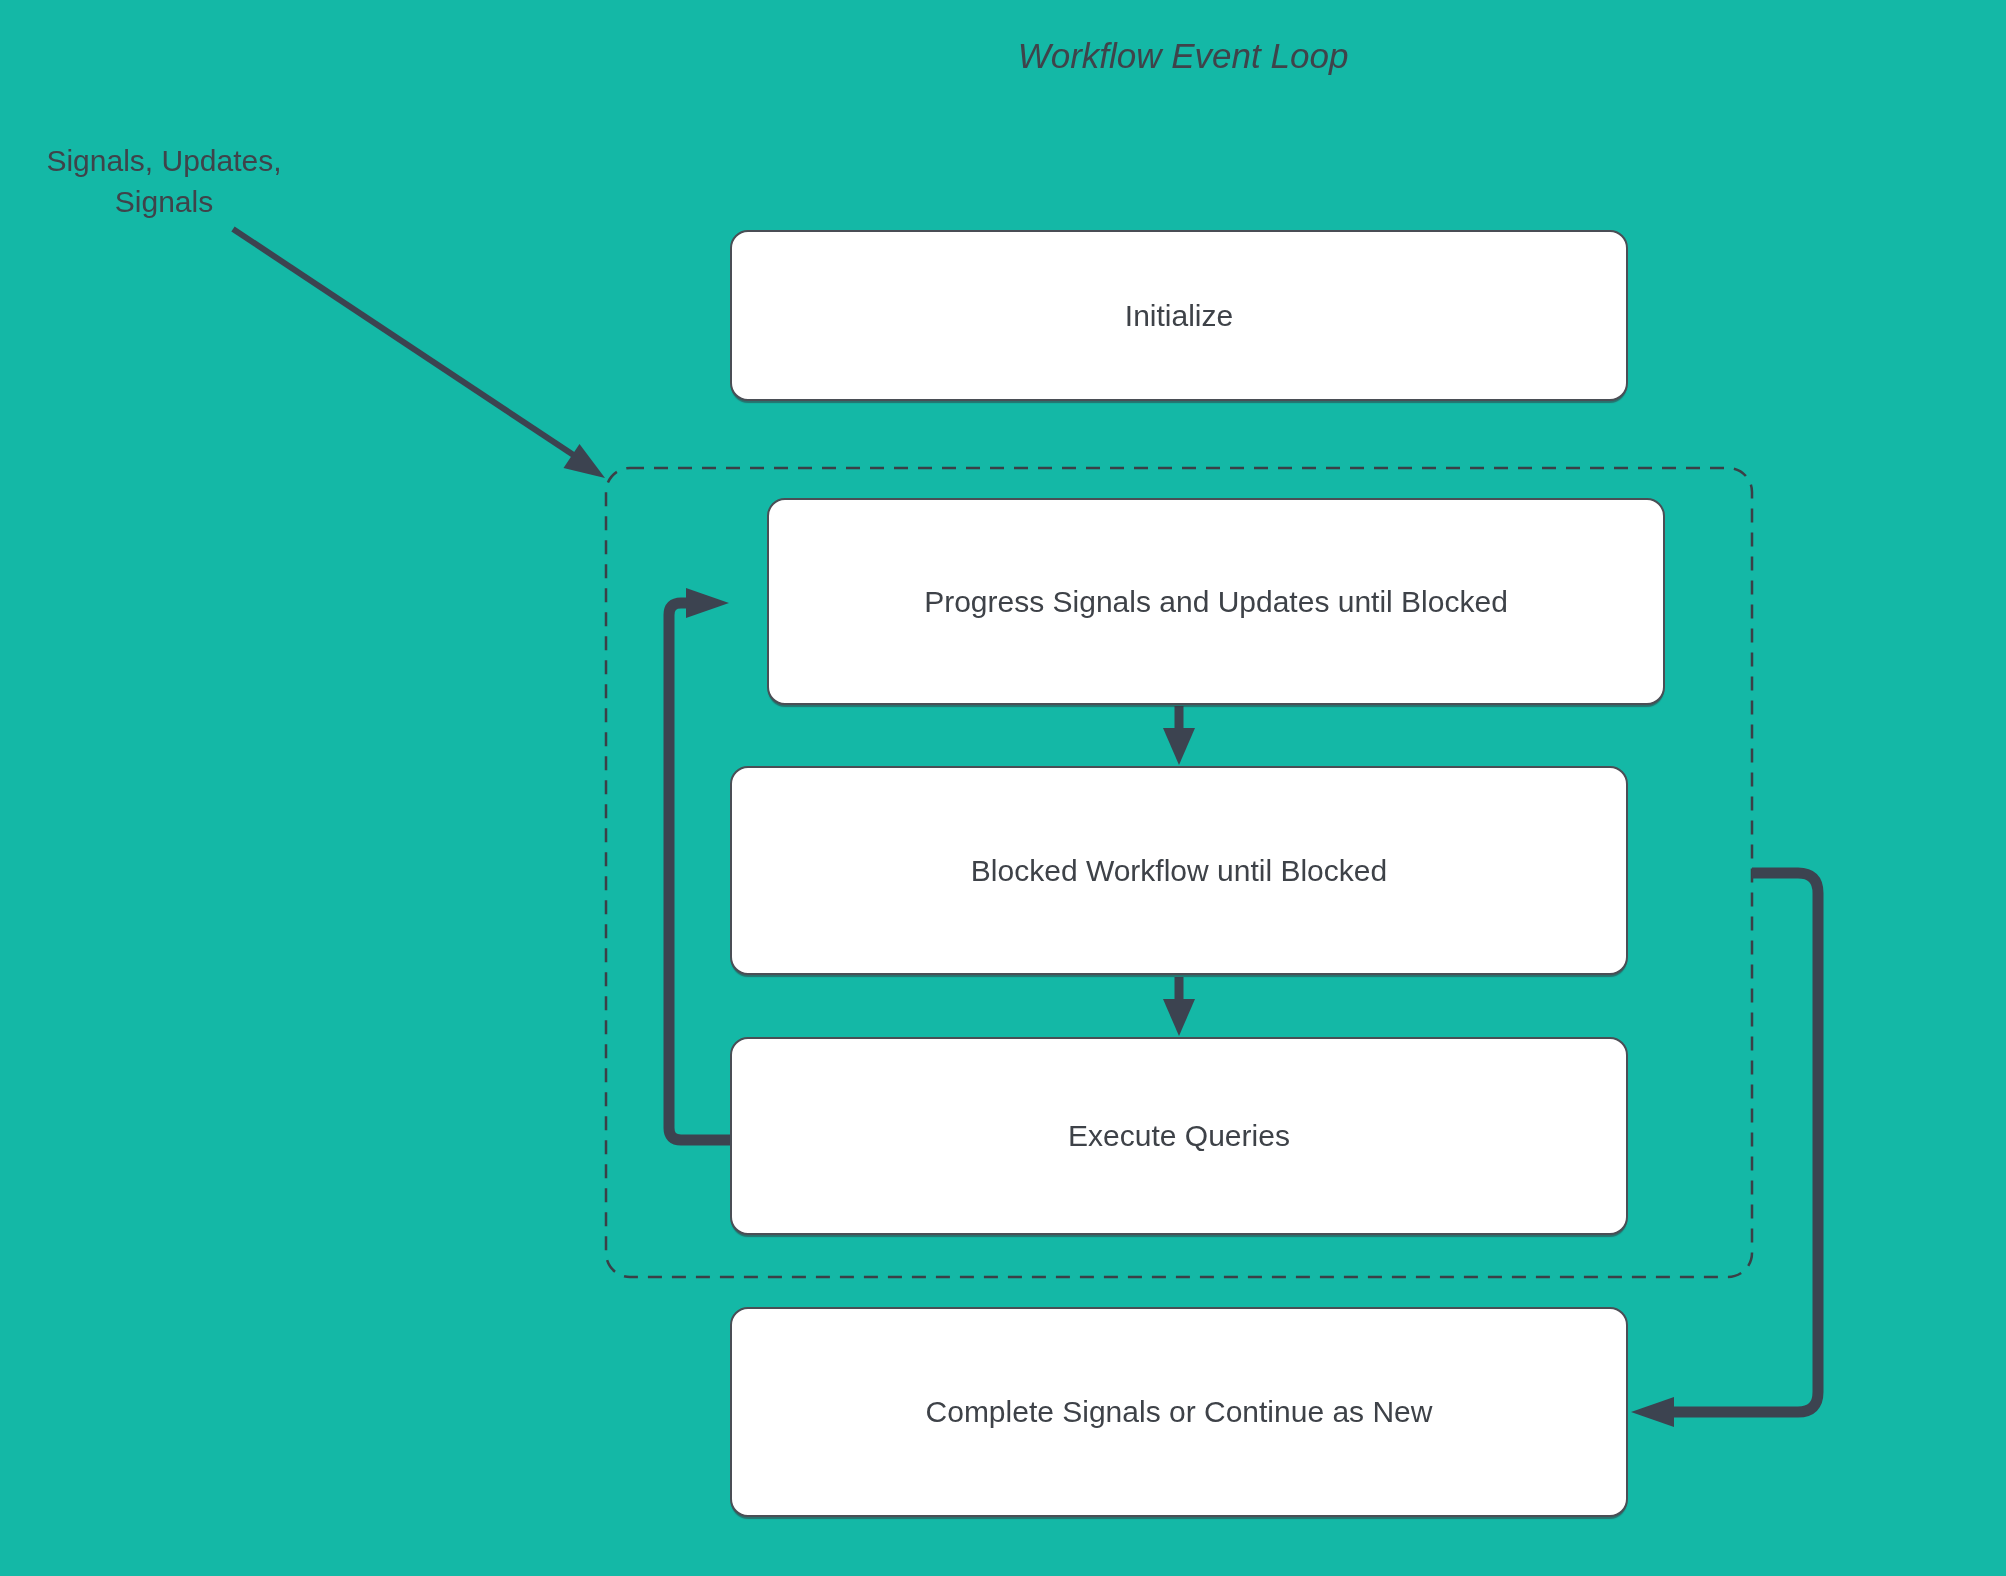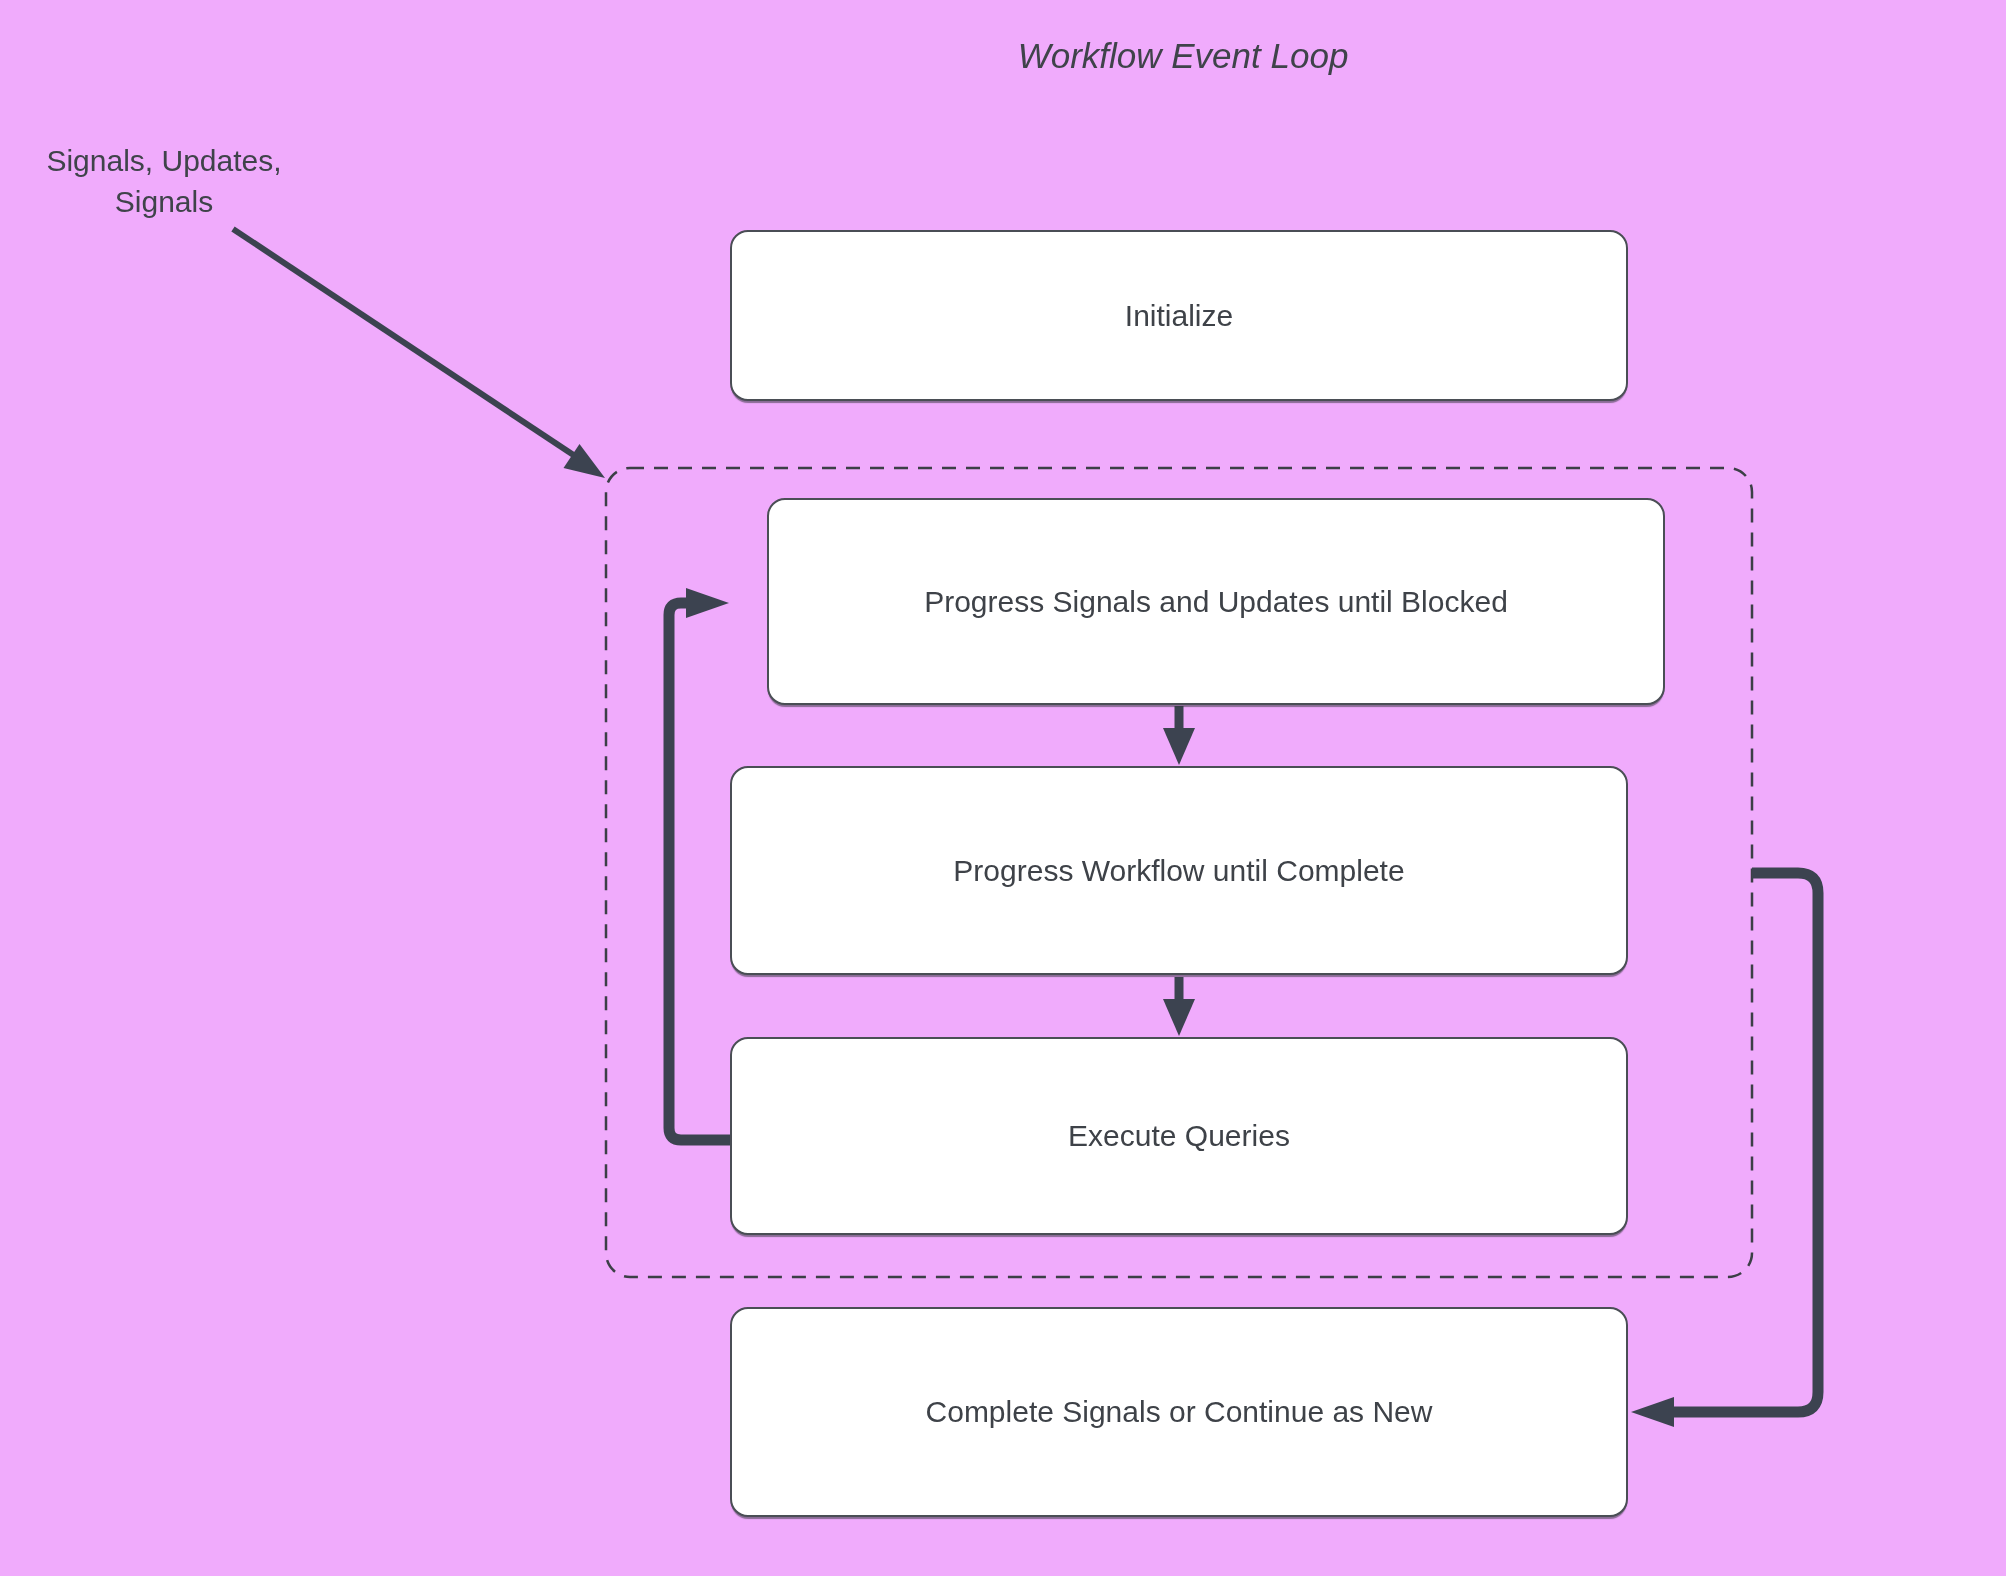--- a/index.html
+++ b/index.html
@@ -4,21 +4,21 @@
 <style>
   html, body {
     margin: 0;
     padding: 0;
     background: #ffffff;
   }
   #canvas {
     position: relative;
     width: 2006px;
     height: 1576px;
-    background: #f0abfc;
+    background: #14b8a6;
     font-family: "Liberation Sans", sans-serif;
     overflow: hidden;
   }
   #connector-layer {
     position: absolute;
     left: 0;
     top: 0;
     width: 2006px;
     height: 1576px;
   }
@@ -109,21 +109,21 @@
 
   <div class="node" id="node-initialize">
     <span>Initialize</span>
   </div>
 
   <div class="node" id="node-progress-signals">
     <span>Progress Signals and Updates until Blocked</span>
   </div>
 
   <div class="node" id="node-progress-workflow">
-    <span>Progress Workflow until Complete</span>
+    <span>Blocked Workflow until Blocked</span>
   </div>
 
   <div class="node" id="node-execute-queries">
     <span>Execute Queries</span>
   </div>
 
   <div class="node" id="node-complete">
     <span>Complete Signals or Continue as New</span>
   </div>
 

